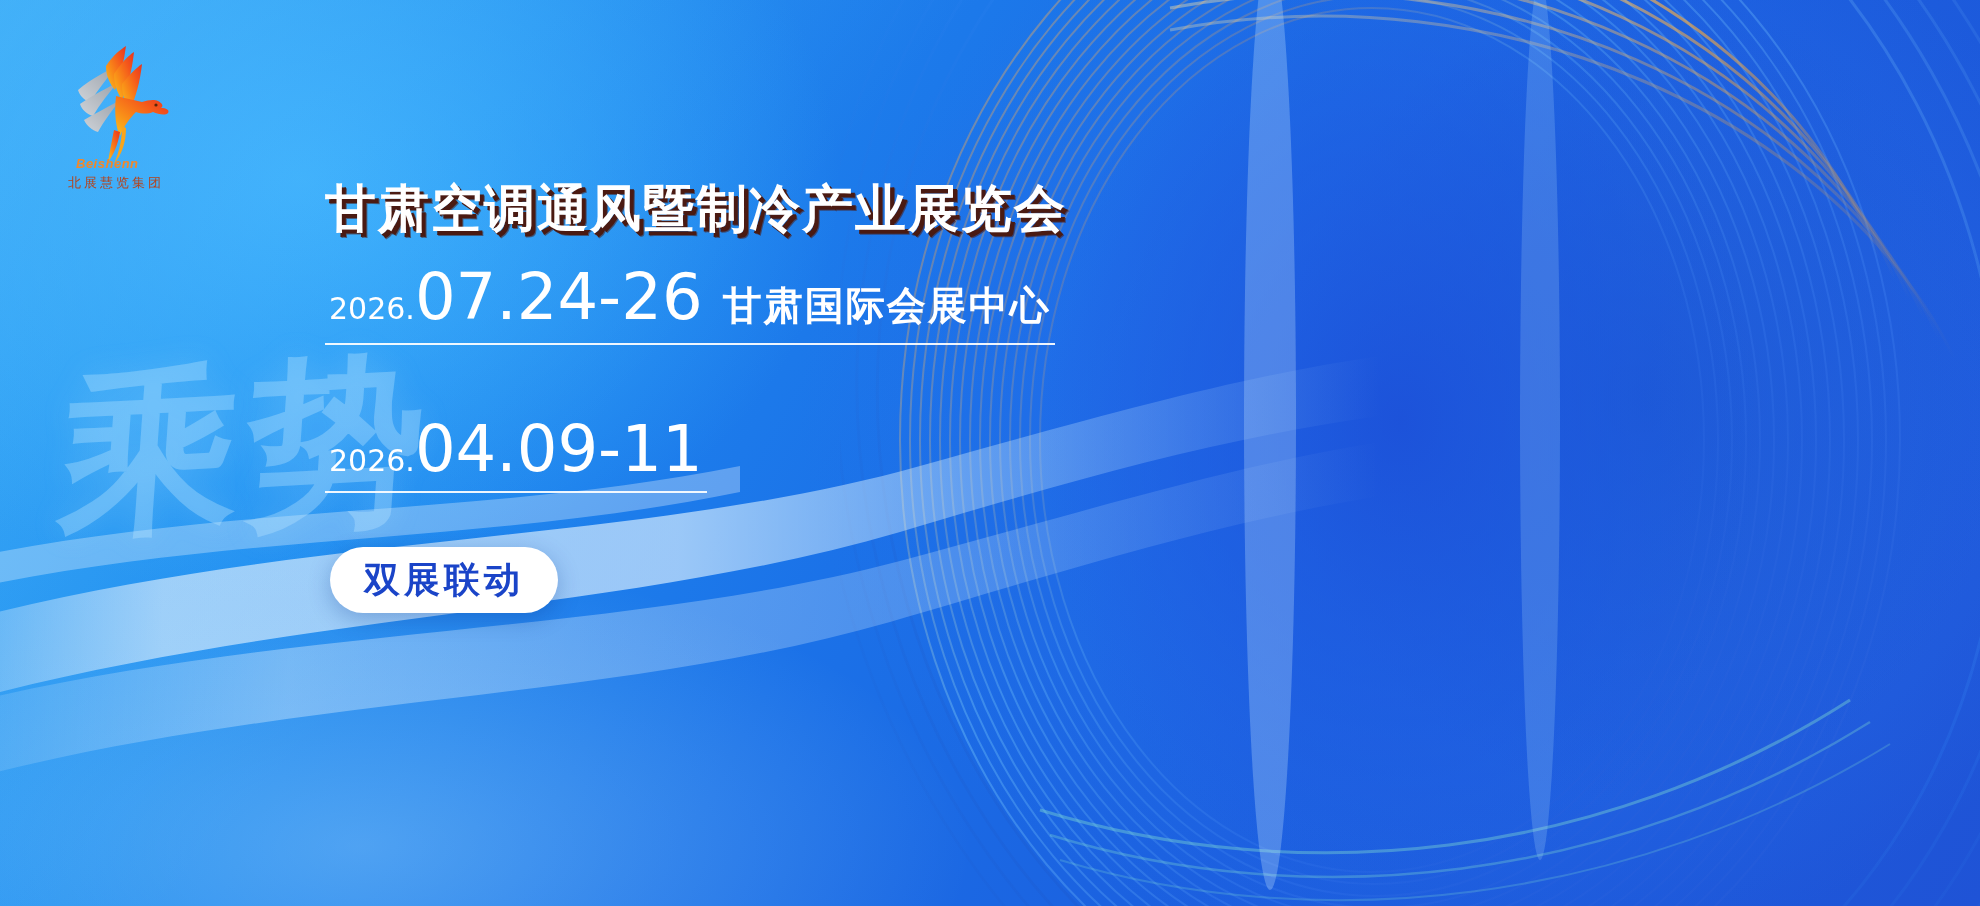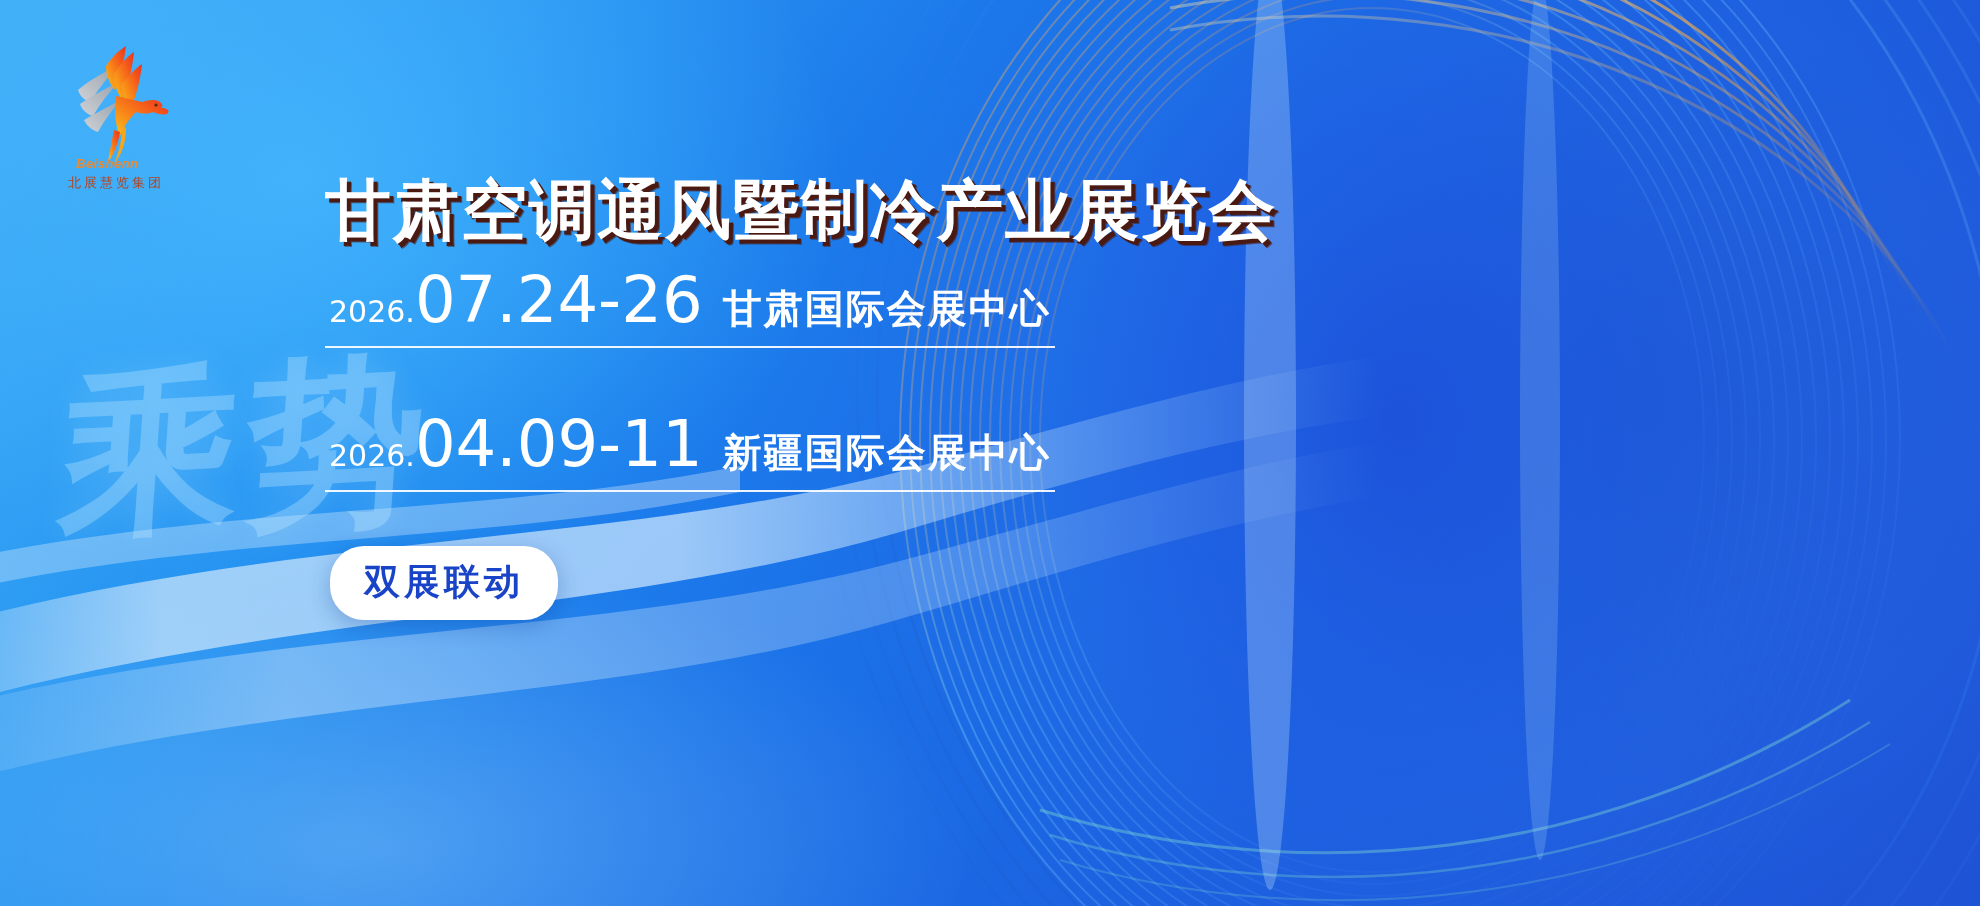--- a/index.html
+++ b/index.html
@@ -83,33 +83,34 @@
     line-height:1;
   }
 
   
   .content { position:absolute; left:325px; top:172px; width:1100px; }
 
   .event { margin-bottom:12px; }
 
   .event-title {
     font-family:Liberation Serif, serif;
-    font-size:66px; font-weight:800;
+    font-size:51px; font-weight:800;
     color:#ffffff;
     letter-spacing:2px;
     line-height:1.18;
     white-space:nowrap;
     text-shadow: 4px 4px 0 #4a1a12, 5px 5px 0 rgba(74,26,18,.55);
+    margin-top: 7px;
   }
 
   .event-meta {
     display:inline-flex; align-items:baseline;
     border-bottom:2px solid rgba(255,255,255,.92);
     padding:6px 4px 10px 4px;
-    margin-top:12px;
+    margin-top:20px;
   }
   .meta-year {
     font-family:"DejaVu Sans", sans-serif;
     font-size:30px; font-weight:400; color:#ffffff;
     letter-spacing:0px;
   }
   .meta-date {
     font-family:"DejaVu Sans", sans-serif;
     font-size:64px; font-weight:400; color:#ffffff;
     letter-spacing:0px;
@@ -121,21 +122,21 @@
     letter-spacing:2px;
     margin-left:20px;
   }
 
   .gap { height:34px; }
 
   
   .pill {
     display:inline-flex; align-items:center; justify-content:center;
     margin-top:42px; margin-left:5px;
-    min-width:222px; height:74px;
+    min-width:222px; height:66px;
     padding:0 34px;
     background:#ffffff;
     border-radius:34px;
     box-shadow:0 6px 22px rgba(10,50,140,.28);
     cursor:pointer;
   }
   .pill-label {
     font-family:"DejaVu Sans", sans-serif;
     font-size:36px; font-weight:800; color:#1a44c8;
     letter-spacing:4px;
@@ -294,21 +295,20 @@
         <span class="meta-venue">甘肃国际会展中心</span>
       </div>
     </div>
 
     <div class="gap"></div>
 
     <div class="event">
       <div class="event-meta">
         <span class="meta-year">2026.</span>
         <span class="meta-date">04.09-11</span>
-        <span class="meta-venue">新疆国际会展中心</span>
       </div>
     </div>
 
     <div class="pill">
       <span class="pill-label">双展联动</span>
     </div>
 
   </div>
 
 </div>

